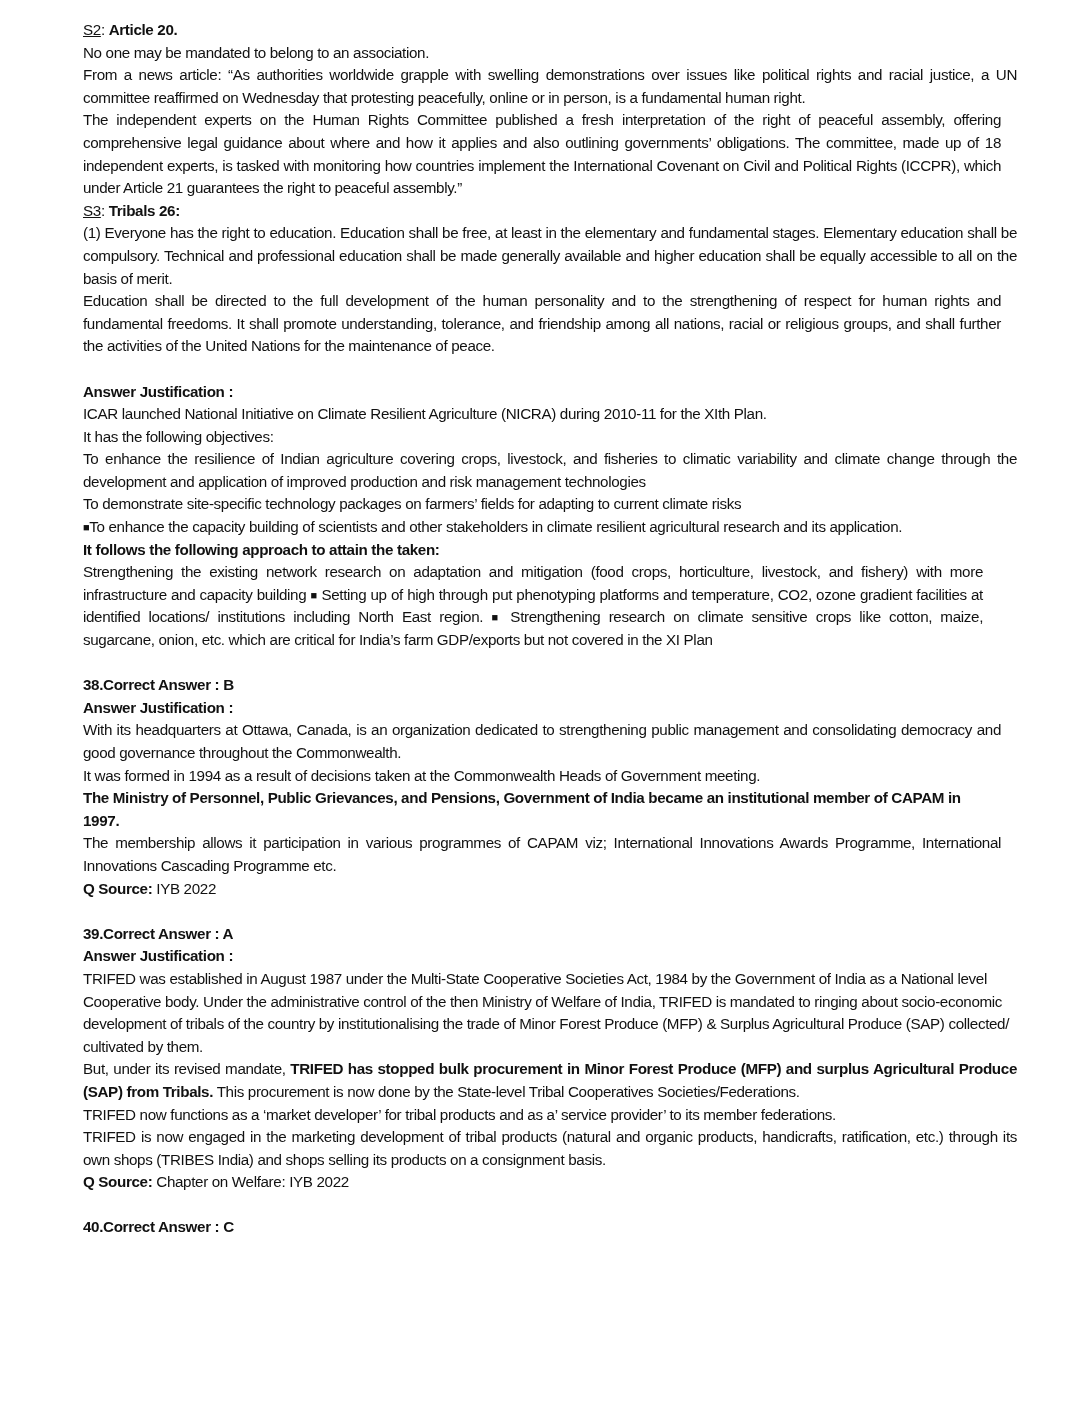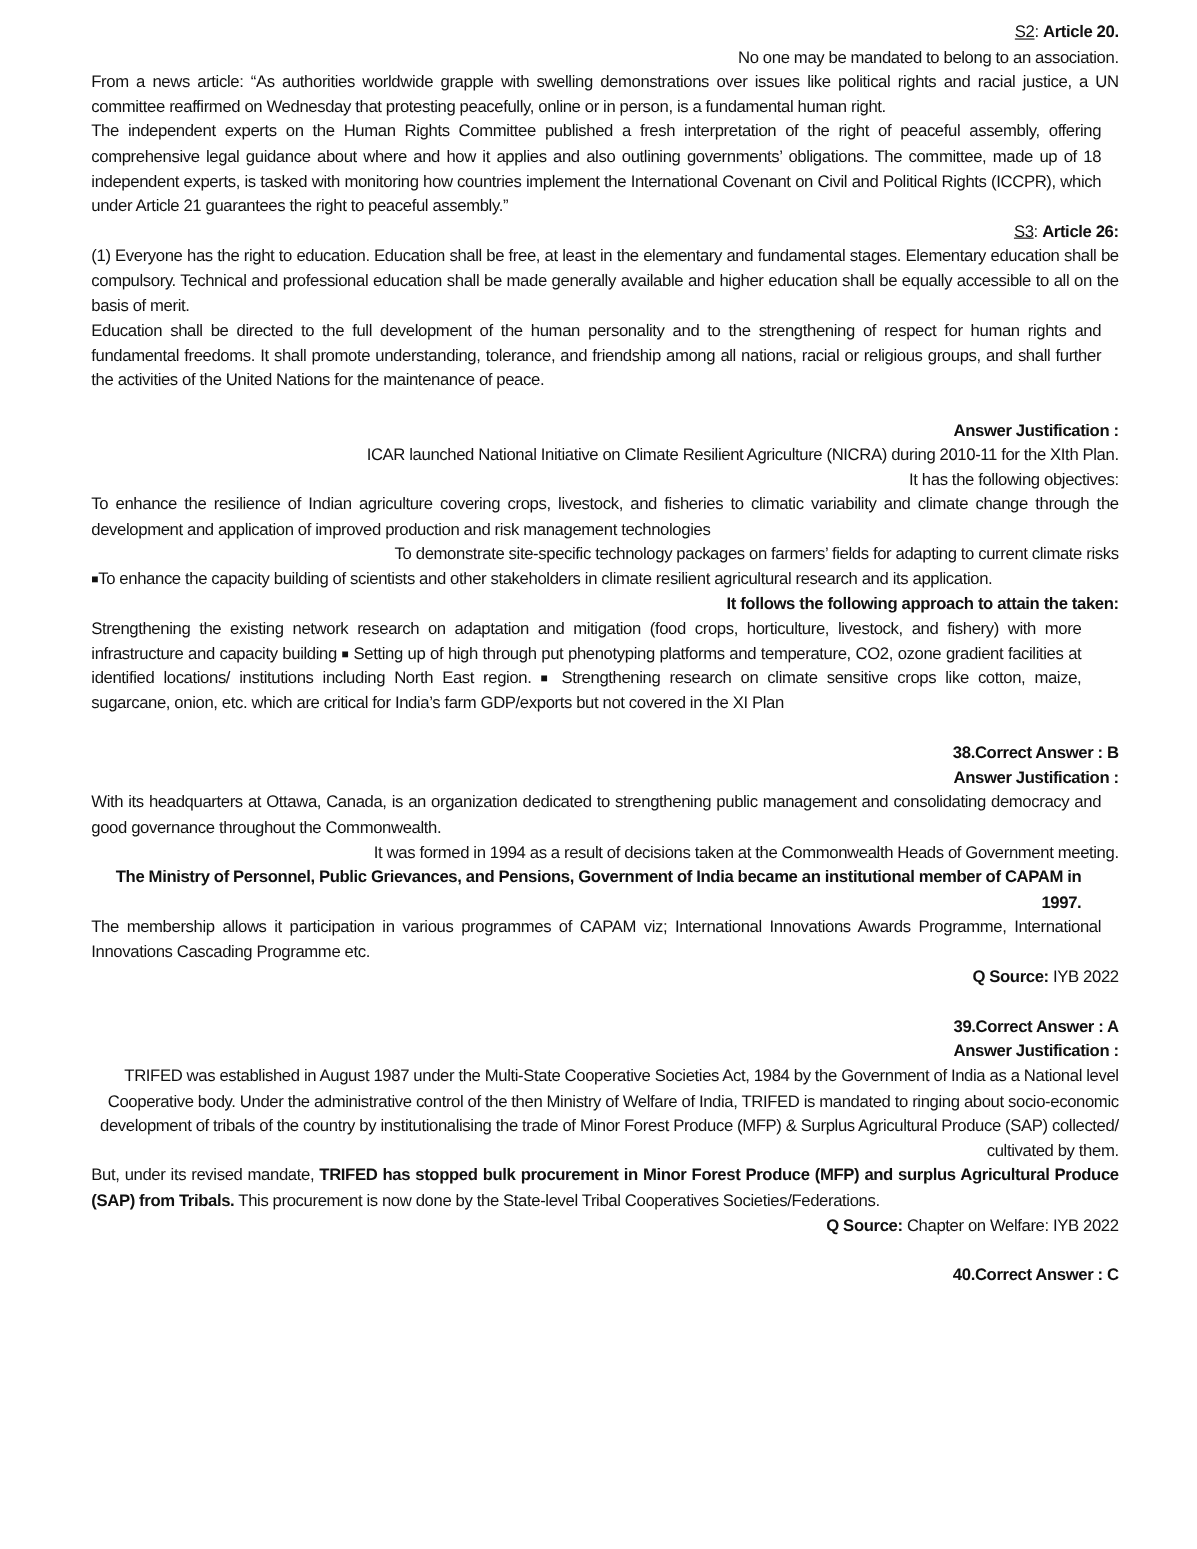--- a/index.html
+++ b/index.html
@@ -7,21 +7,21 @@
     width: 1088px; height: 1408px; overflow: hidden; position: relative;
     font-family: "Liberation Sans", sans-serif;
     color: #111111;
   }
   .page {
     position: absolute; left: 83px; top: 19px; width: 934px;
     font-size: 15.2px; line-height: 22.6px; letter-spacing: -0.35px;
   }
   .p { margin: 0; text-align: justify; }
   .p.narrow { width: 918px; }
-  .p.left { text-align: right; }
+  .p.left { text-align: left; }
   .b { font-weight: bold; }
   .u { text-decoration: underline; }
   .gap { height: 22.6px; }
   .bullet { font-weight: bold; font-size: 11px; vertical-align: 1px; }
   .sec { }
 </style>
 </head>
 <body>
 
 <div class="page">
@@ -30,21 +30,21 @@
     <p class="p left">
       <span class="u">S2</span><span>: </span><span class="b">Article 20.</span>
     </p>
     <p class="p left">No one may be mandated to belong to an association.</p>
     <p class="p">From a news article: “As authorities worldwide grapple with swelling demonstrations over issues like political rights and racial justice, a UN committee reaffirmed on Wednesday that protesting peacefully, online or in person, is a fundamental human right.</p>
     <p class="p narrow">The independent experts on the Human Rights Committee published a fresh interpretation of the right of peaceful assembly, offering comprehensive legal guidance about where and how it applies and also outlining governments’ obligations. The committee, made up of 18 independent experts, is tasked with monitoring how countries implement the International Covenant on Civil and Political Rights (ICCPR), which under Article 21 guarantees the right to peaceful assembly.”</p>
   </div>
 
   <div class="sec">
     <p class="p left">
-      <span class="u">S3</span><span>: </span><span class="b">Article 26:</span>
+      <span class="u">S3</span><span>: </span><span class="b">Tribals 26:</span>
     </p>
     <p class="p">(1) Everyone has the right to education. Education shall be free, at least in the elementary and fundamental stages. Elementary education shall be compulsory. Technical and professional education shall be made generally available and higher education shall be equally accessible to all on the basis of merit.</p>
     <p class="p narrow">Education shall be directed to the full development of the human personality and to the strengthening of respect for human rights and fundamental freedoms. It shall promote understanding, tolerance, and friendship among all nations, racial or religious groups, and shall further the activities of the United Nations for the maintenance of peace.</p>
   </div>
 
   <div class="gap"></div>
 
   <div class="sec">
     <p class="p b left">Answer Justification :</p>
     <p class="p left">ICAR launched National Initiative on Climate Resilient Agriculture (NICRA) during 2010-11 for the XIth Plan.</p>
@@ -68,20 +68,22 @@
     <p class="p left"><span class="b">Q Source:</span><span> IYB 2022</span></p>
   </div>
 
   <div class="gap"></div>
 
   <div class="sec">
     <p class="p b left">39.Correct Answer : A</p>
     <p class="p b left">Answer Justification :</p>
     <p class="p left">TRIFED was established in August 1987 under the Multi-State Cooperative Societies Act, 1984 by the Government of India as a National level Cooperative body. Under the administrative control of the then Ministry of Welfare of India, TRIFED is mandated to ringing about socio-economic development of tribals of the country by institutionalising the trade of Minor Forest Produce (MFP) &amp; Surplus Agricultural Produce (SAP) collected/ cultivated by them.</p>
     <p class="p"><span>But, under its revised mandate, </span><span class="b">TRIFED has stopped bulk procurement in Minor Forest Produce (MFP) and surplus Agricultural Produce (SAP) from Tribals.</span><span> This procurement is now done by the State-level Tribal Cooperatives Societies/Federations.</span></p>
+    <p class="p left">TRIFED now functions as a ‘market developer’ for tribal products and as a’ service provider’ to its member federations.</p>
+    <p class="p">TRIFED is now engaged in the marketing development of tribal products (natural and organic products, handicrafts, ratification, etc.) through its own shops (TRIBES India) and shops selling its products on a consignment basis.</p>
     <p class="p left"><span class="b">Q Source:</span><span> Chapter on Welfare: IYB 2022</span></p>
   </div>
 
   <div class="gap"></div>
 
   <div class="sec">
     <p class="p b left">40.Correct Answer : C</p>
   </div>
 
 </div>

